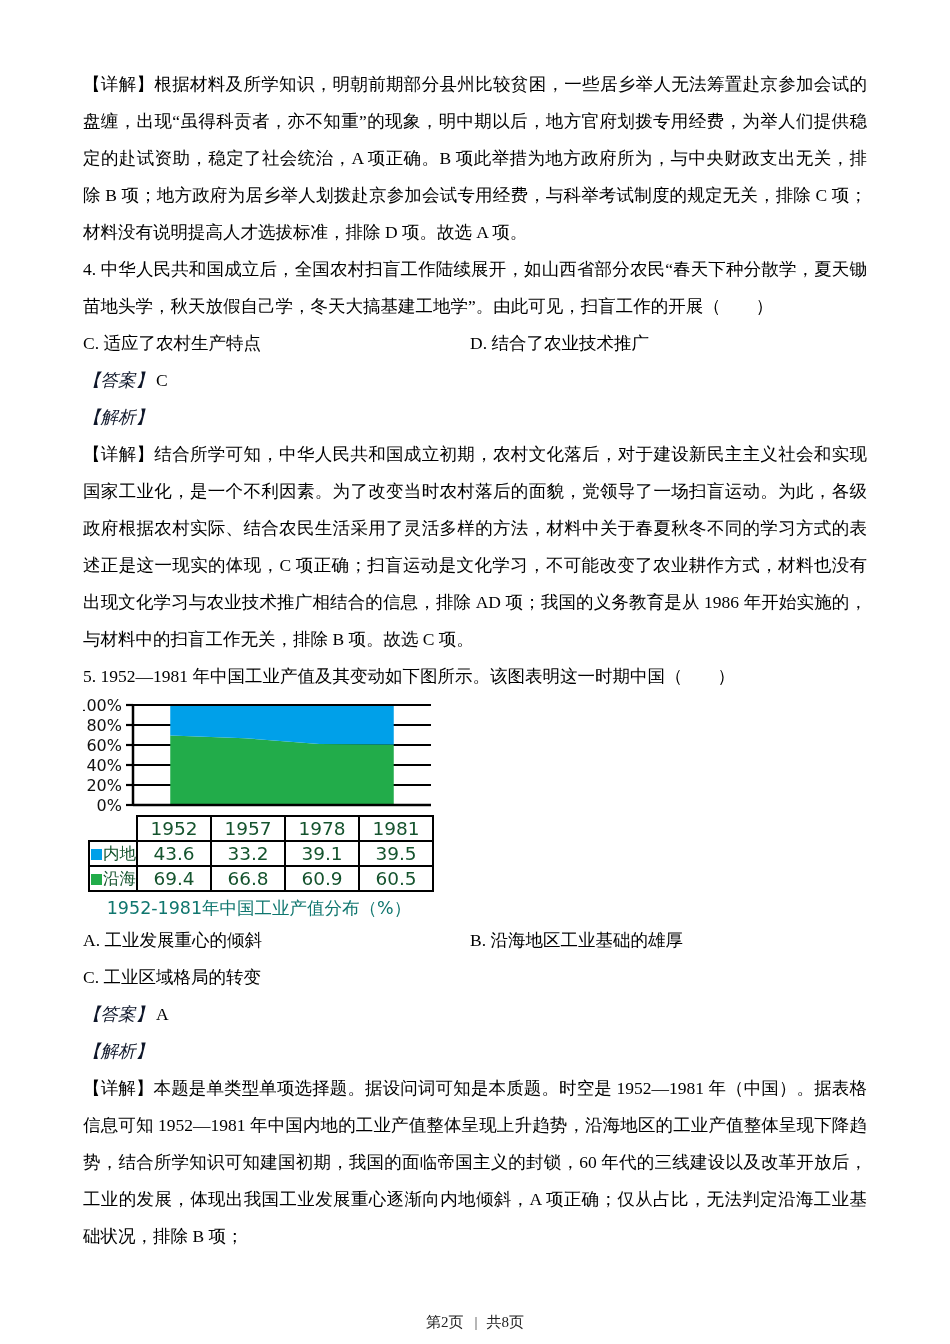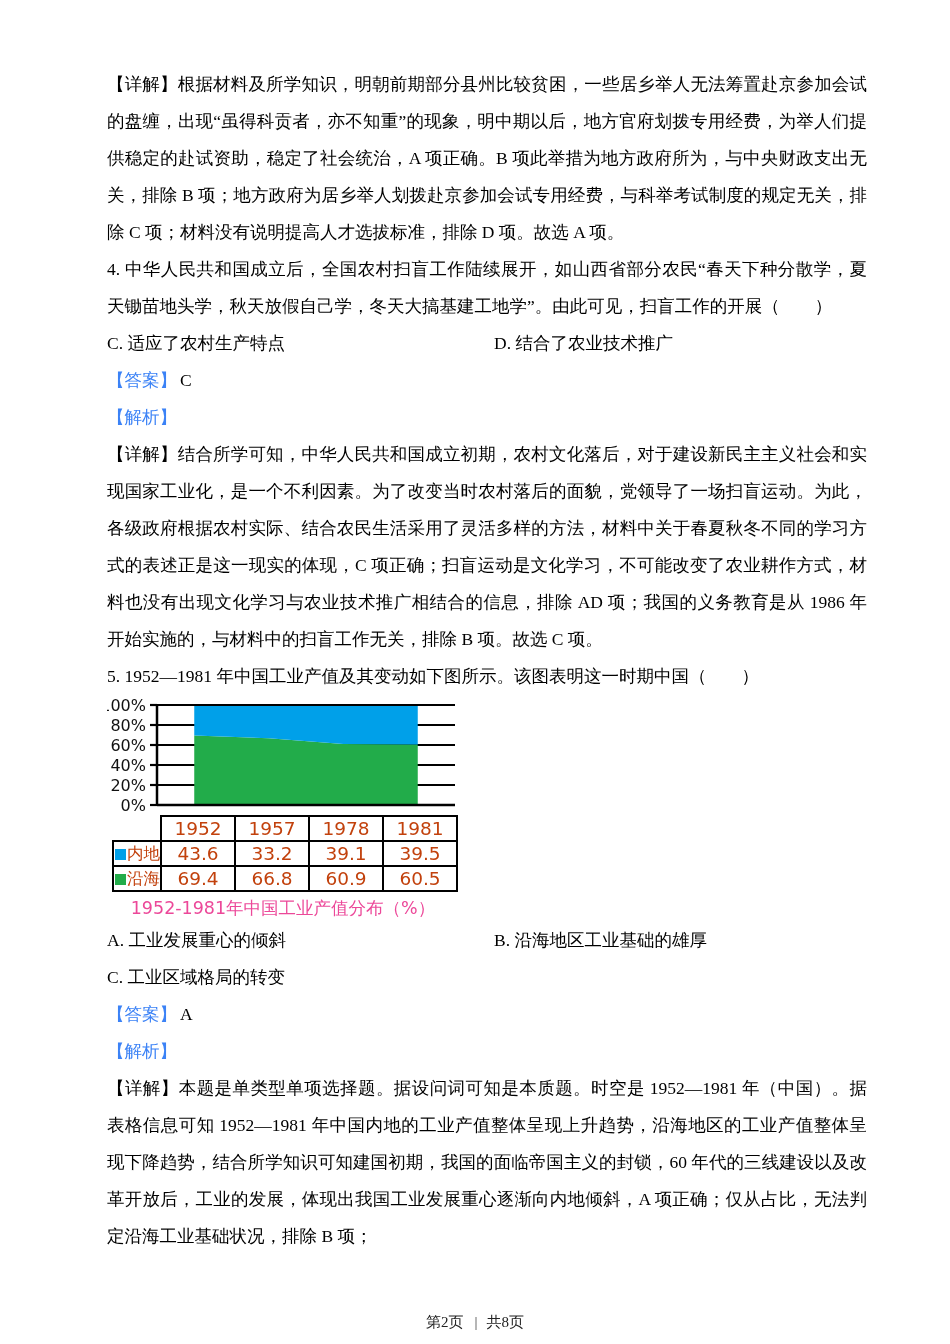--- a/index.html
+++ b/index.html
@@ -1,40 +1,40 @@
 <!DOCTYPE html>
 <html><head>
 <meta charset="utf-8">
 <style>
   html,body{margin:0;padding:0;}
   body{
     width:950px;height:1344px;background:#ffffff;color:#000;
     font-family:"Liberation Serif","DejaVu Serif",serif;
     position:relative;overflow:hidden;
   }
-  .page{position:absolute;inset:0;padding:66px 83px 2px 83px;box-sizing:border-box;margin-left:24px;}
+  .page{position:absolute;inset:0;padding:66px 83px 2px 83px;box-sizing:border-box;}
   .para{margin:0;font-size:17.5px;line-height:37px;text-align:justify;}
   .qstem{margin:0;font-size:17.5px;line-height:37px;text-align:justify;}
   .opt-row{display:flex;font-size:17.5px;line-height:37px;}
   .opt-col1{width:387px;flex:0 0 387px;}
   .opt-col2{flex:1;}
   .ans-line{margin:0;font-size:17.5px;line-height:37px;}
-  .blue{color:#3b82f6;}
+  .blue{color:#0f172a;font-style:italic;}
   .ans-letter{margin-left:3px;}
   
   .chartblock{margin:4px 0 2px 0;}
   .chart-svg text{font-family:"DejaVu Sans","Liberation Sans",sans-serif;fill:#111;}
   .chart-table{border-collapse:collapse;margin-left:5px;table-layout:fixed;
-    font-family:"DejaVu Sans","Liberation Sans",sans-serif;font-size:18.5px;color:#c2410c;}
+    font-family:"DejaVu Sans","Liberation Sans",sans-serif;font-size:18.5px;color:#14532d;}
   .chart-table td{border:2.5px solid #000;text-align:center;padding:0;height:23px;line-height:23px;overflow:hidden;}
   .chart-table td.corner{border:none;border-right:2.5px solid #000;}
   .chart-table td.legend{font-size:16.5px;text-align:left;padding-left:1px;white-space:nowrap;}
   .swatch{display:inline-block;width:11px;height:11px;margin-right:1px;vertical-align:-1px;}
   .chart-caption{width:352px;text-align:center;margin-top:4px;
-    font-family:"DejaVu Sans","Liberation Sans",sans-serif;font-size:17.5px;font-weight:500;color:#ec4899;}
+    font-family:"DejaVu Sans","Liberation Sans",sans-serif;font-size:17.5px;font-weight:500;color:#0f766e;}
   .footer{position:absolute;left:0;bottom:12px;width:100%;text-align:center;
     font-size:15px;color:#222;}
   .fsep{margin:0 9px 0 11px;color:#444;}
 </style>
 </head>
 <body>
 
 <div class="page">
 
   <p class="para">【详解】根据材料及所学知识，明朝前期部分县州比较贫困，一些居乡举人无法筹置赴京参加会试的盘缠，出现“虽得科贡者，亦不知重”的现象，明中期以后，地方官府划拨专用经费，为举人们提供稳定的赴试资助，稳定了社会统治，A 项正确。B 项此举措为地方政府所为，与中央财政支出无关，排除 B 项；地方政府为居乡举人划拨赴京参加会试专用经费，与科举考试制度的规定无关，排除 C 项；材料没有说明提高人才选拔标准，排除 D 项。故选 A 项。</p>

